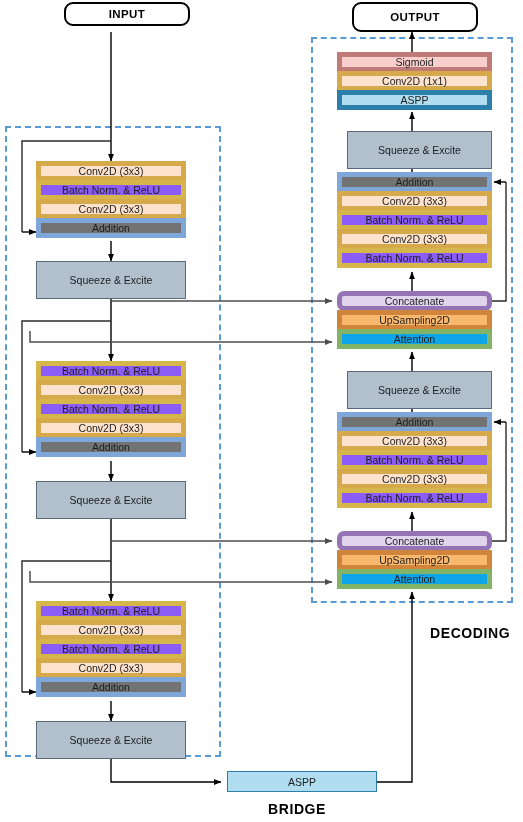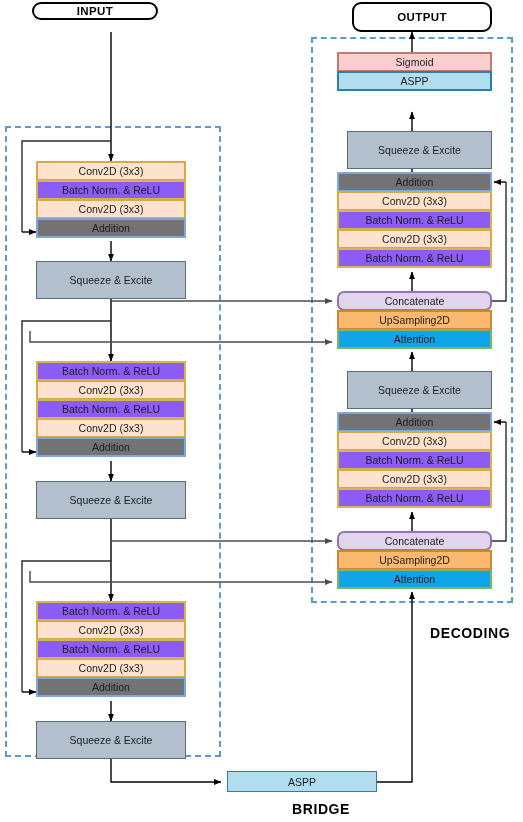--- a/index.html
+++ b/index.html
@@ -9,21 +9,21 @@
   svg.wires{position:absolute;left:0;top:0;width:523px;height:822px;overflow:visible;pointer-events:none;}
 
   
   .terminal{position:absolute;border:2.5px solid #000;border-radius:9px;background:#fff;
             display:flex;align-items:center;justify-content:center;
             font-weight:bold;font-size:11.5px;color:#000;letter-spacing:.4px;box-sizing:border-box;}
 
   
   .stack{position:absolute;box-sizing:border-box;}
   .lyr{box-sizing:border-box;width:100%;height:20px;display:flex;align-items:center;justify-content:center;
-       font-size:10.5px;color:#1d1d1d;border:2px solid #0ea5e9;margin-top:-1px;white-space:nowrap;}
+       font-size:10.5px;color:#1d1d1d;border:5px solid #0ea5e9;margin-top:-1px;white-space:nowrap;}
   .lyr:first-child{margin-top:0;}
 
   .c-conv{background:#fde3cd;border-color:#d6a94b;}
   .c-bn{background:#8b5cf6;border-color:#d6b64b;}
   .c-add{background:#737373;border-color:#7ea6d8;}
   .c-aspp{background:#b0ddf0;border-color:#2b7fa8;}
   .c-sig{background:#f8cfcc;border-color:#c07b76;}
   .c-cat{background:#e1d5ee;border-color:#9474b4;border-radius:7px;}
   .c-up{background:#fbb96f;border-color:#d1853a;}
   .c-att{background:#0ea5e9;border-color:#82b366;}
@@ -109,24 +109,24 @@
       <path d="M111,301 L332,301" marker-end="url(#ahg)"></path>
 
       <path d="M30,331 L30,342 L332,342" marker-end="url(#ahg)"></path>
 
       <path d="M111,541 L332,541" marker-end="url(#ahg)"></path>
 
       <path d="M30,571 L30,582 L332,582" marker-end="url(#ahg)"></path>
     </g>
   </svg>
 
-  <div class="terminal" style="left:32px;top:2px;width:126px;height:18px;">
+  <div class="terminal" style="left:64px;top:2px;width:126px;height:24px;">
     <span>INPUT</span>
   </div>
-  <div class="terminal" style="left:352px;top:2px;width:140px;height:30px;">
+  <div class="terminal" style="left:352px;top:2px;width:126px;height:30px;">
     <span>OUTPUT</span>
   </div>
 
   <div class="stack" style="left:36px;top:161px;width:150px;">
     <div class="lyr c-conv">Conv2D (3x3)</div>
     <div class="lyr c-bn">Batch Norm. &amp; ReLU</div>
     <div class="lyr c-conv">Conv2D (3x3)</div>
     <div class="lyr c-add">Addition</div>
   </div>
   <div class="seblock" style="left:36px;top:261px;width:150px;">
@@ -186,20 +186,21 @@
     <div class="lyr c-bn">Batch Norm. &amp; ReLU</div>
     <div class="lyr c-conv">Conv2D (3x3)</div>
     <div class="lyr c-bn">Batch Norm. &amp; ReLU</div>
   </div>
   <div class="seblock" style="left:347px;top:131px;width:145px;">
     <span>Squeeze &amp; Excite</span>
   </div>
 
   <div class="stack" style="left:337px;top:52px;width:155px;">
     <div class="lyr c-sig">Sigmoid</div>
+    <div class="lyr c-conv">Conv2D (1x1)</div>
     <div class="lyr c-aspp">ASPP</div>
   </div>
 
   <div class="zlabel" style="left:33px;top:801px;margin-top:19px;">ENCODING</div>
-  <div class="zlabel" style="left:292px;top:801px;text-align:right;">BRIDGE</div>
+  <div class="zlabel" style="left:268px;top:801px;text-align:right;">BRIDGE</div>
   <div class="zlabel" style="left:430px;top:625px;">DECODING</div>
 
 </div>
 
 </body></html>

